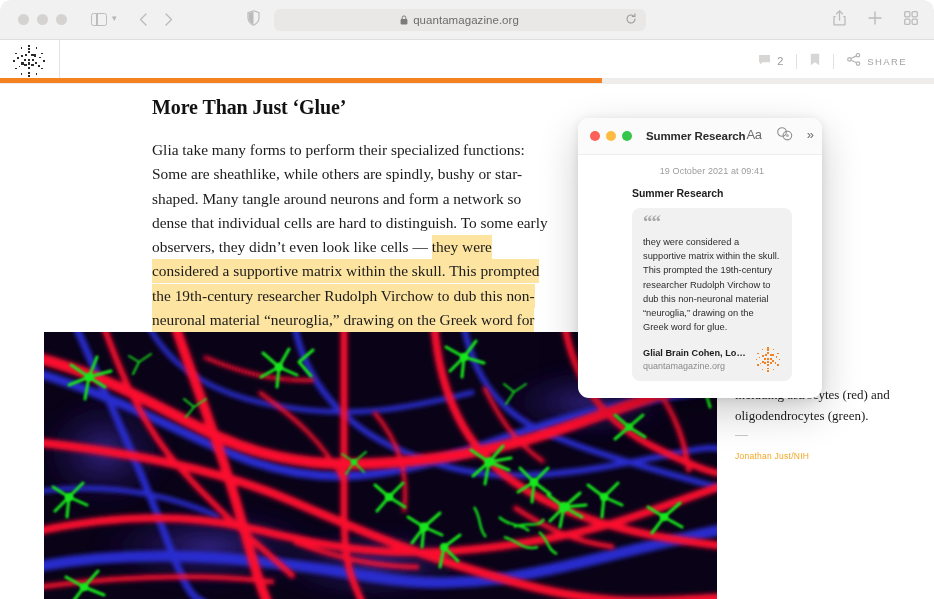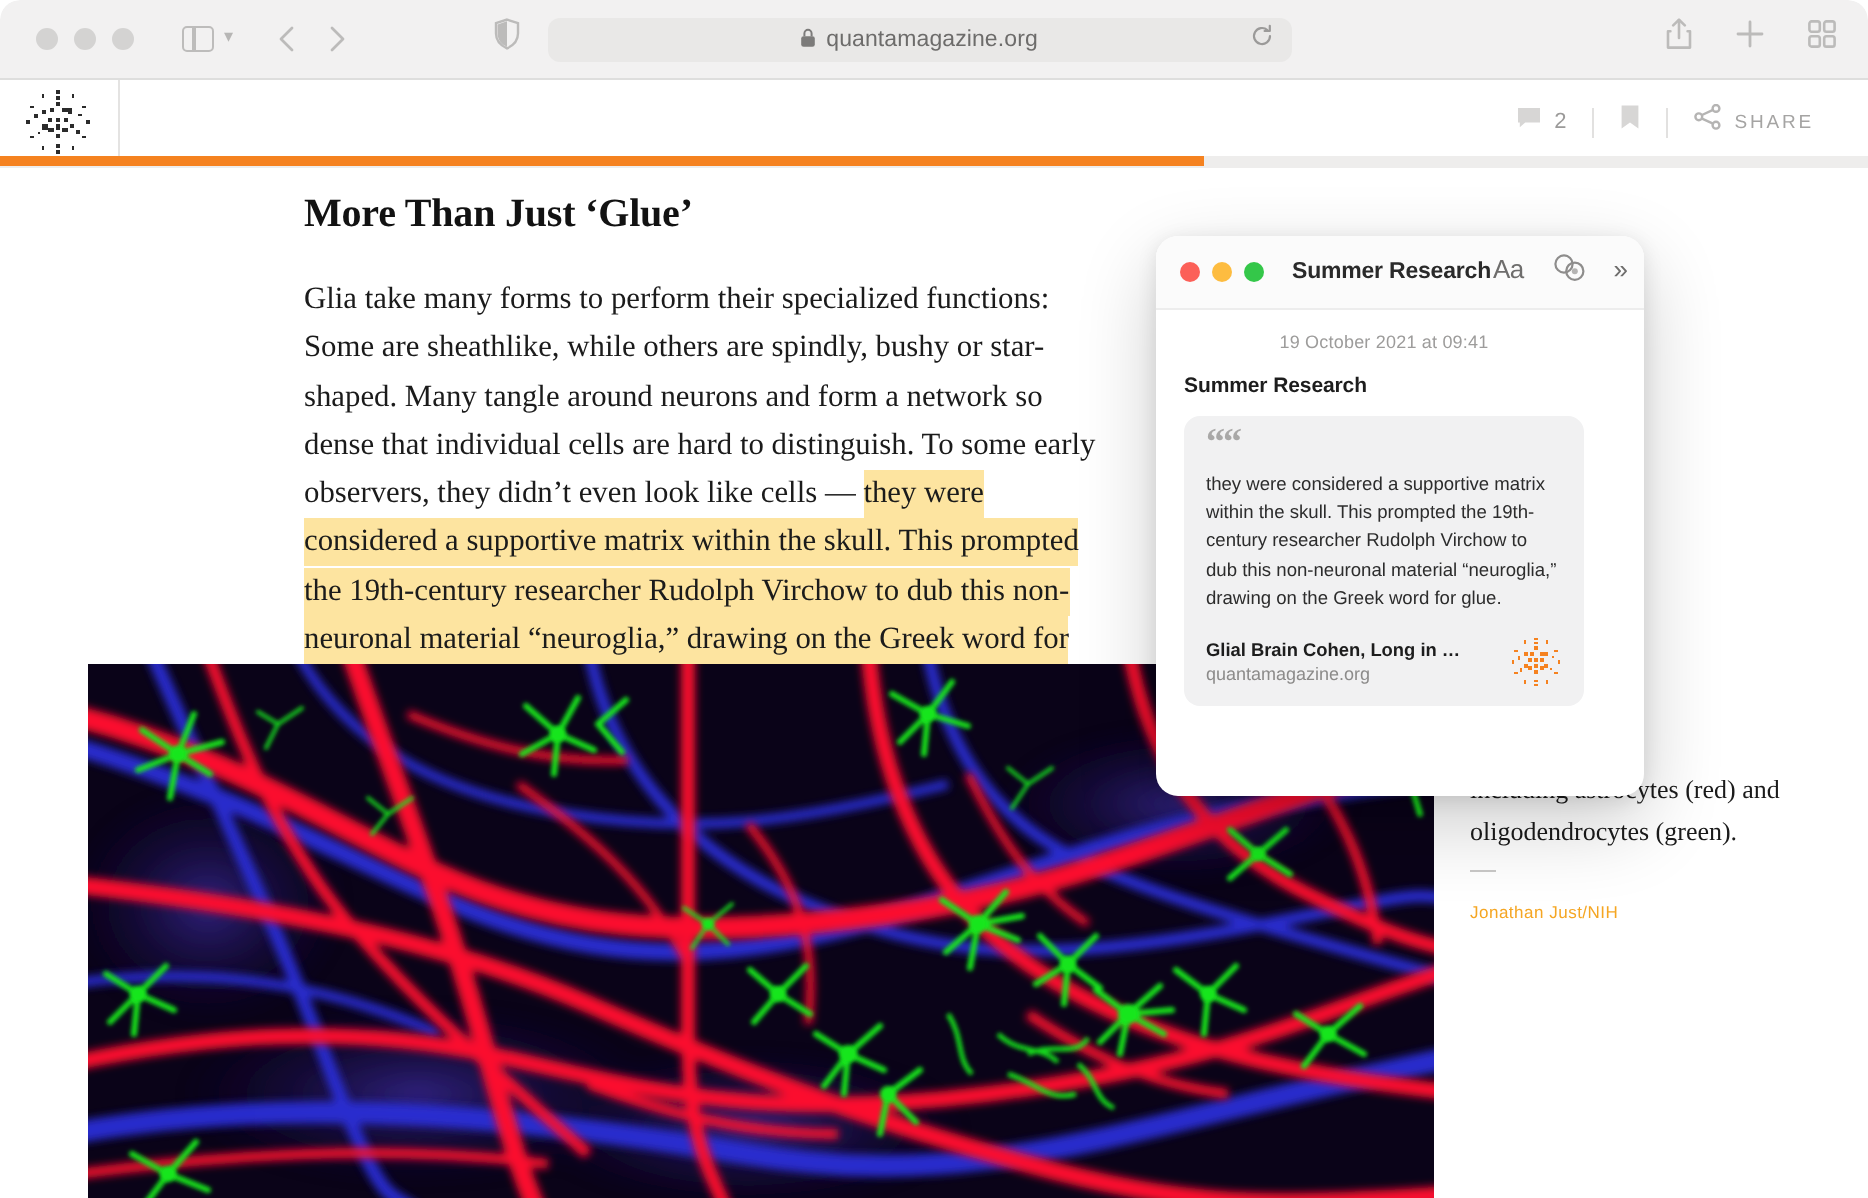--- a/index.html
+++ b/index.html
@@ -337,21 +337,21 @@
     font-size: 13px;
     color: #6e6d6c;
     letter-spacing: -0.3px;
   }
   .chev2 {
     font-size: 13px;
     color: #6e6d6c;
     letter-spacing: -2px;
   }
 
-  .notes-body { padding: 11px 30px 0 14px; }
+  .notes-body { padding: 11px 30px 0 14px; margin-left: 40px; }
 
   .note-date {
     text-align: center;
     font-size: 9px;
     color: #9d9c9b;
     letter-spacing: 0.1px;
     margin-bottom: 11px;
   }
 
   .note-heading {

